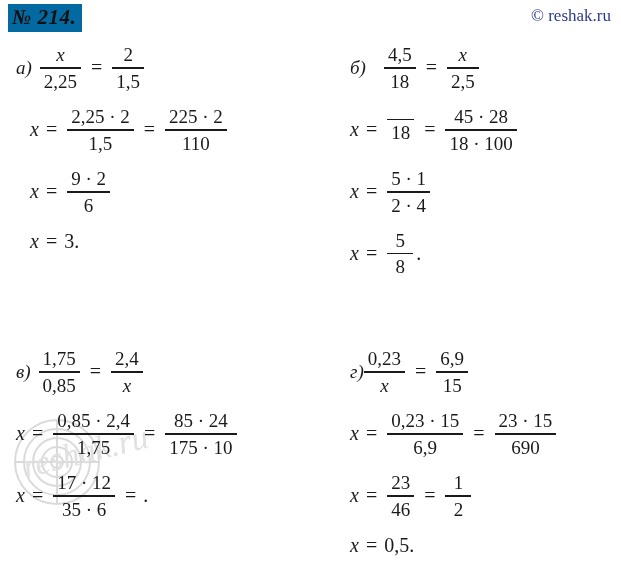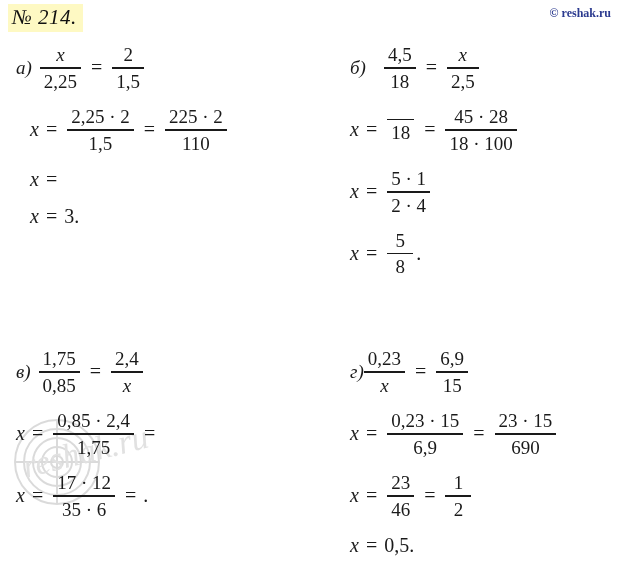--- a/index.html
+++ b/index.html
@@ -21,35 +21,34 @@
     height: 585px;
   }
 
   
   .task-number {
     position: absolute;
     left: 8px;
     top: 4px;
     font-family: "Liberation Serif", serif;
     font-size: 21px;
-    font-weight: normal;
+    font-weight: bold;
     font-style: italic;
     color: #111;
-    background: #fef9c3;
+    background: #0369a1;
     padding: 1px 6px 2px 4px;
     letter-spacing: 0.5px;
   }
   .watermark-top {
     position: absolute;
     right: 10px;
     top: 6px;
     font-family: "Liberation Serif", serif;
-    font-size: 12px;
+    font-size: 17px;
     color: #2b3a8f;
-    font-weight: bold;
   }
 
   
   .block {
     position: absolute;
   }
   .label {
     font-size: 19px;
     font-style: italic;
     font-family: "Liberation Serif", serif;
@@ -163,20 +162,25 @@
       <span class="frac">
         <span class="num">225 · 2</span>
         <span class="bar"></span>
         <span class="den">110</span>
       </span>
     </div>
 
     <div class="line row-gap" style="margin-left:14px;">
       <span class="var">x</span>
       <span class="eq">=</span>
+      <span class="frac">
+        <span class="num">9 · 2</span>
+        <span class="bar"></span>
+        <span class="den">6</span>
+      </span>
     </div>
 
     <div class="line" style="margin-left:14px;">
       <span class="var">x</span>
       <span class="eq">=</span>
       <span class="plain">3.</span>
     </div>
   </div>
 
   <div class="block" id="prob-b" style="left:350px; top:44px;">
@@ -250,20 +254,25 @@
 
     <div class="line row-gap">
       <span class="var">x</span>
       <span class="eq">=</span>
       <span class="frac">
         <span class="num">0,85 · 2,4</span>
         <span class="bar"></span>
         <span class="den">1,75</span>
       </span>
       <span class="eq">=</span>
+      <span class="frac">
+        <span class="num">85 · 24</span>
+        <span class="bar"></span>
+        <span class="den">175 · 10</span>
+      </span>
     </div>
 
     <div class="line">
       <span class="var">x</span>
       <span class="eq">=</span>
       <span class="frac">
         <span class="num">17 · 12</span>
         <span class="bar"></span>
         <span class="den">35 · 6</span>
       </span>

